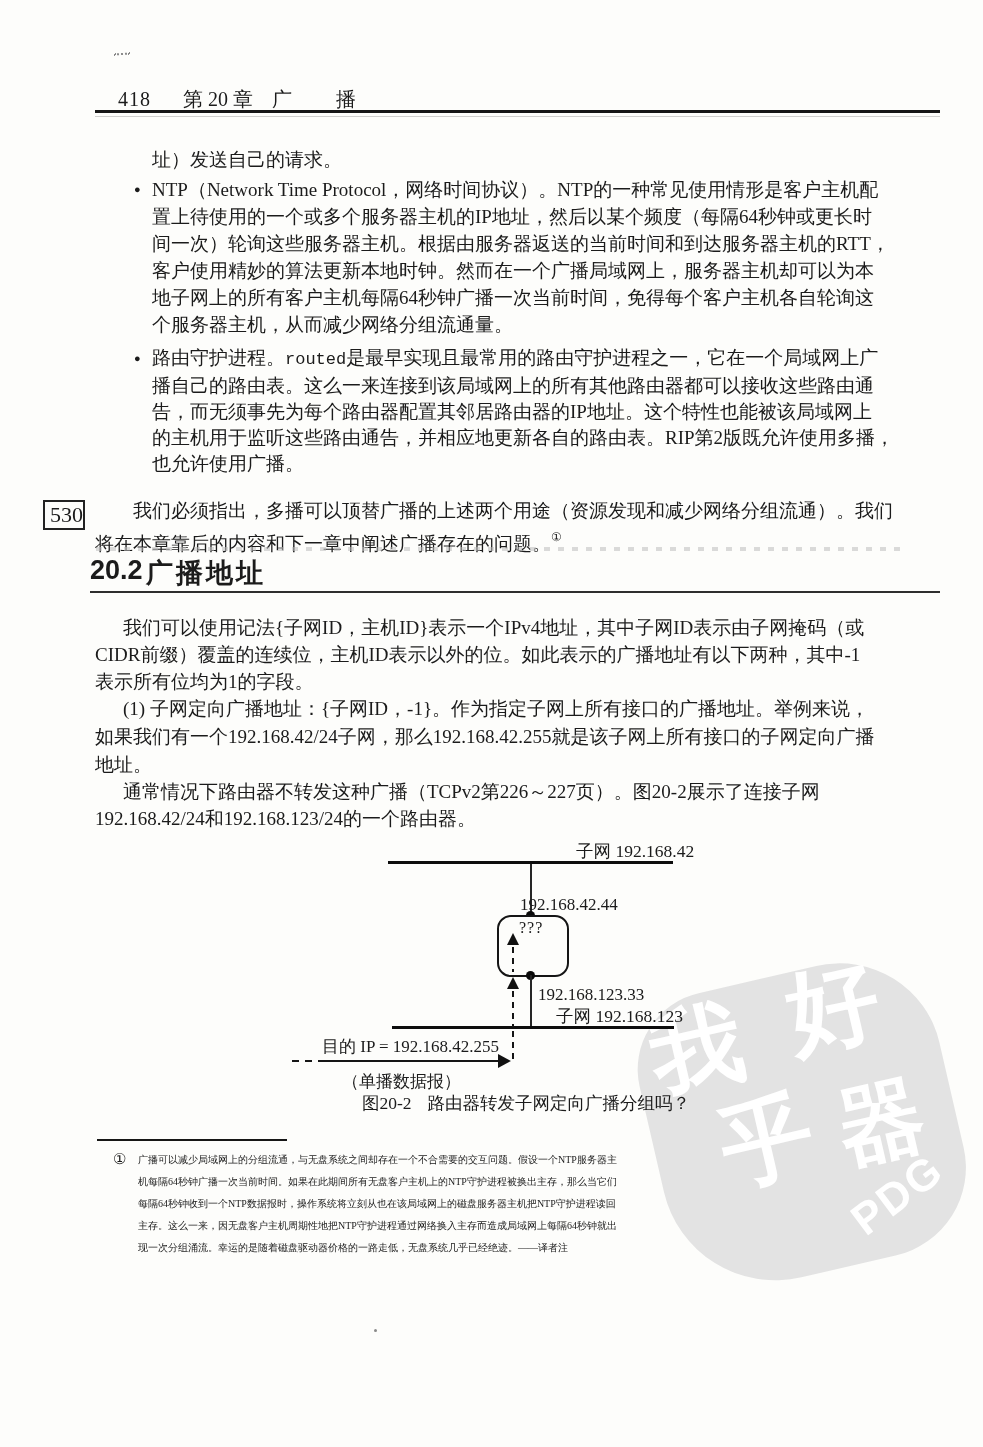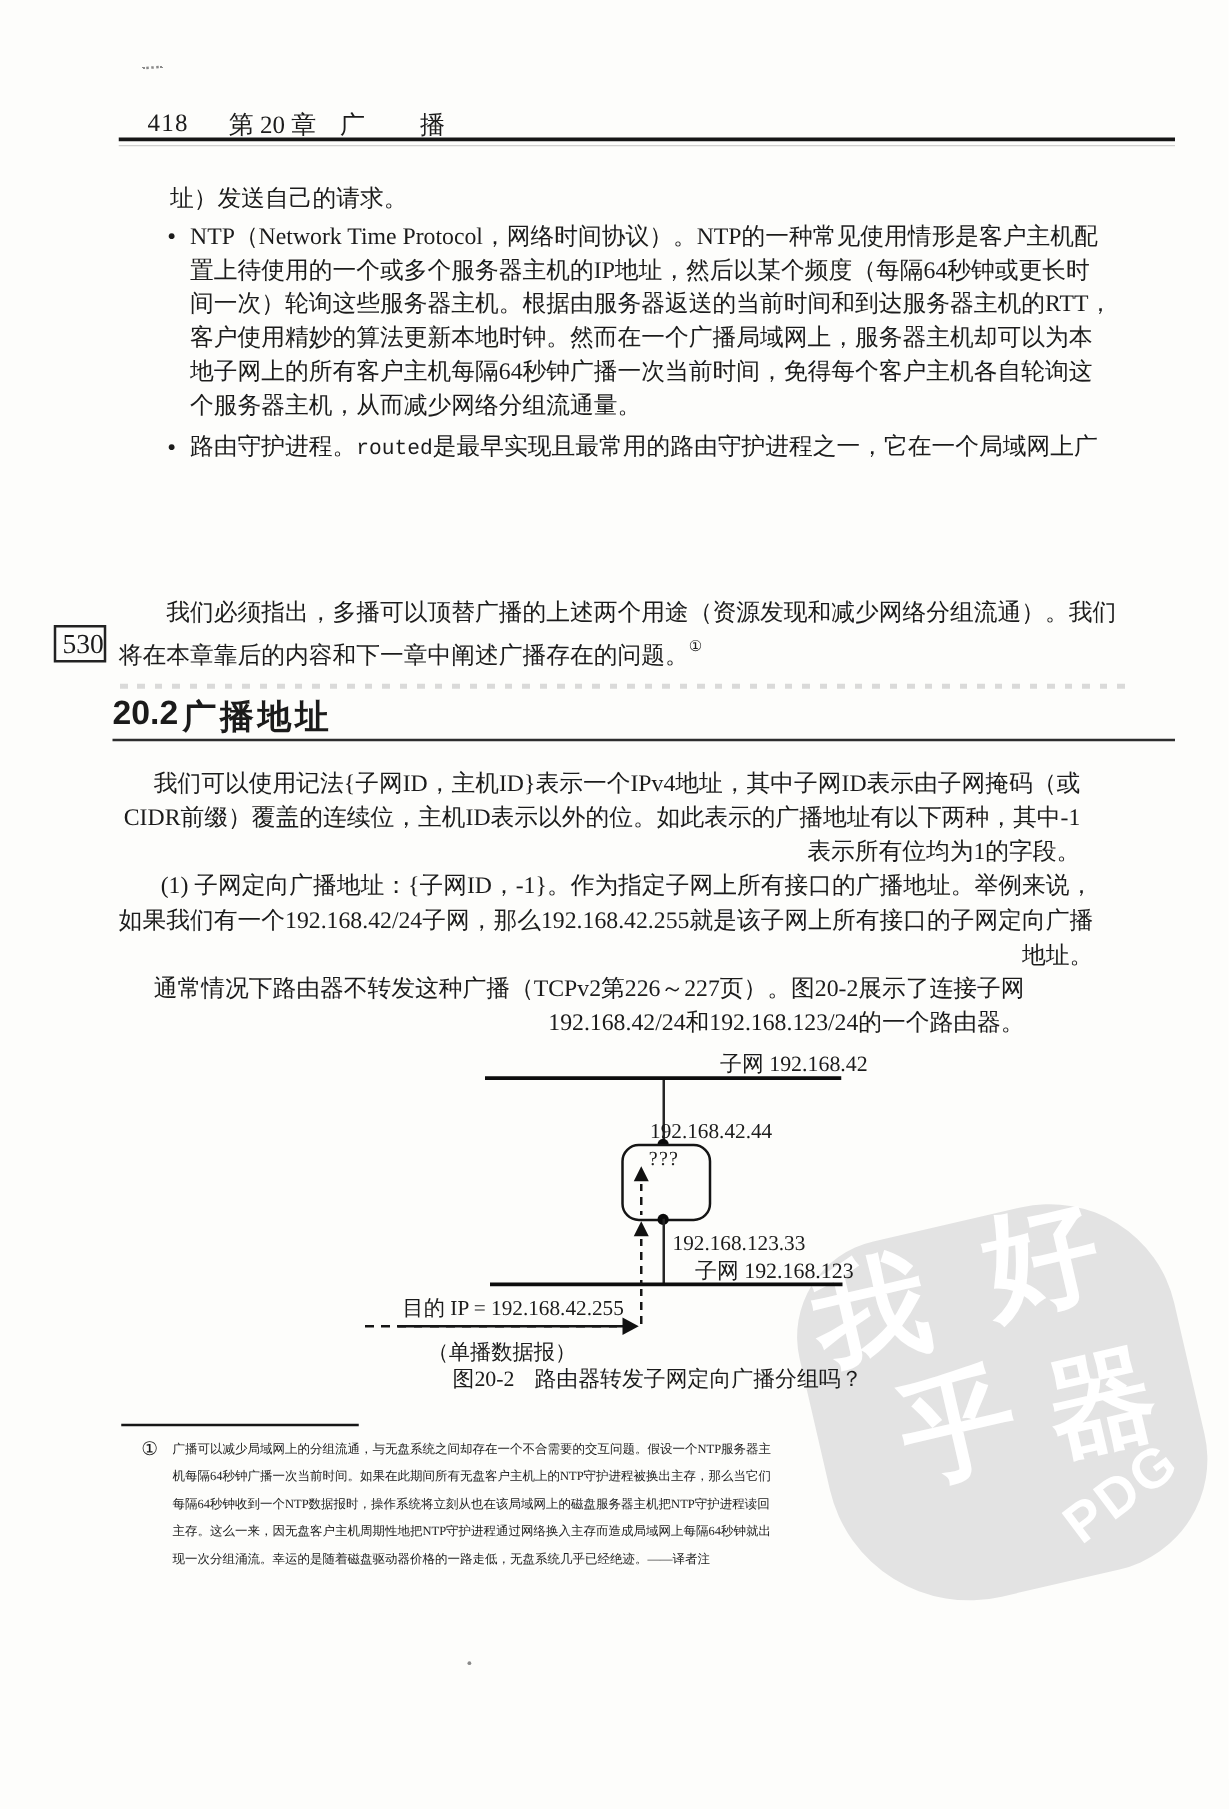--- a/index.html
+++ b/index.html
@@ -32,48 +32,48 @@
   .speck{left:374px;top:1329px;width:3px;height:3px;background:#8a8a8a;border-radius:50%;}
 
   
   .hdr-num{left:118px;top:88px;font-size:20px;letter-spacing:1px;}
   .hdr-chap{left:183px;top:86px;font-size:20px;}
   .hdr-title{left:272px;top:86px;font-size:20px;letter-spacing:44px;}
   .hdr-rule{left:95px;top:110px;width:845px;height:2.5px;background:#161616;}
   .hdr-rule2{left:95px;top:116px;width:845px;height:1px;background:#aaaaaa;opacity:.55;}
 
   
-  .intro{left:136px;top:146px;line-height:27px;text-align:center;}
+  .intro{left:152px;top:146px;line-height:27px;text-align:center;}
   .bullet{position:absolute;display:flex;}
   .bmark{font-size:11px;width:18px;flex:0 0 18px;}
   .b1{left:134px;top:176px;}
   .b1 .bmark{line-height:27px;}
   .b1 .btext{line-height:27px;}
   .b2{left:134px;top:345px;}
   .b2 .bmark{line-height:26px;}
   .b2 .btext{line-height:26px;}
   .code{font-family:"Liberation Mono","DejaVu Sans Mono",monospace;font-size:17px;}
   .closing{left:95px;top:476px;line-height:29px;width:830px;}
-  .cl1{padding-left:38px;}
+  .cl1{padding-left:38px;margin-top:20px;}
   .fnref{font-size:12px;position:relative;top:-2px;}
 
   .marginbox{left:43px;top:500px;width:38px;height:26px;border:2px solid #222;
              display:flex;align-items:center;justify-content:flex-end;font-size:22px;}
 
   .noise{left:96px;top:547px;width:812px;height:4px;opacity:.55;
          background:repeating-linear-gradient(90deg,#bdbdbd 0 6px,transparent 6px 14px);}
 
   
   .sec-num{left:90px;top:555px;font-family:"Liberation Sans","DejaVu Sans",sans-serif;
            font-weight:bold;font-size:27px;}
   .sec-title{left:146px;top:555px;font-family:"Liberation Sans","DejaVu Sans",sans-serif;
              font-weight:bold;font-size:27px;letter-spacing:3px;}
   .sec-rule{left:90px;top:591px;width:850px;height:2px;background:#2e2e2e;}
 
-  .para{left:95px;text-align:right;}
+  .para{left:95px;}
   .p-notation{top:614px;line-height:27px;text-indent:28px;}
   .p-directed{top:695px;line-height:28px;text-indent:28px;}
   .p-router{top:778px;line-height:27px;text-indent:28px;}
 
   
   .f-line{background:#0d0d0d;}
   .f-subnet-top-line{left:388px;top:861px;width:285px;height:3px;}
   .f-subnet-bottom-line{left:392px;top:1026px;width:282px;height:3px;}
   .f-v1{left:530px;top:864px;width:2px;height:52px;background:#262626;}
   .f-v2{left:530px;top:975px;width:2px;height:52px;background:#262626;}
@@ -140,20 +140,24 @@
 置上待使用的一个或多个服务器主机的IP地址，然后以某个频度（每隔64秒钟或更长时
 间一次）轮询这些服务器主机。根据由服务器返送的当前时间和到达服务器主机的RTT，
 客户使用精妙的算法更新本地时钟。然而在一个广播局域网上，服务器主机却可以为本
 地子网上的所有客户主机每隔64秒钟广播一次当前时间，免得每个客户主机各自轮询这
 个服务器主机，从而减少网络分组流通量。</div>
   </div>
 
   <div class="bullet b2">
     <span class="bmark">●</span>
     <div class="btext"><span>路由守护进程。</span><span class="code">routed</span><span>是最早实现且最常用的路由守护进程之一，它在一个局域网上广</span>
+      <div class="ml">播自己的路由表。这么一来连接到该局域网上的所有其他路由器都可以接收这些路由通
+告，而无须事先为每个路由器配置其邻居路由器的IP地址。这个特性也能被该局域网上
+的主机用于监听这些路由通告，并相应地更新各自的路由表。RIP第2版既允许使用多播，
+也允许使用广播。</div>
     </div>
   </div>
 
   <div class="abs closing">
     <div class="cl1">我们必须指出，多播可以顶替广播的上述两个用途（资源发现和减少网络分组流通）。我们</div>
     <div class="cl2"><span>将在本章靠后的内容和下一章中阐述广播存在的问题。</span><sup class="fnref">①</sup></div>
   </div>
 
   <div class="abs marginbox">
     <span>530</span>

